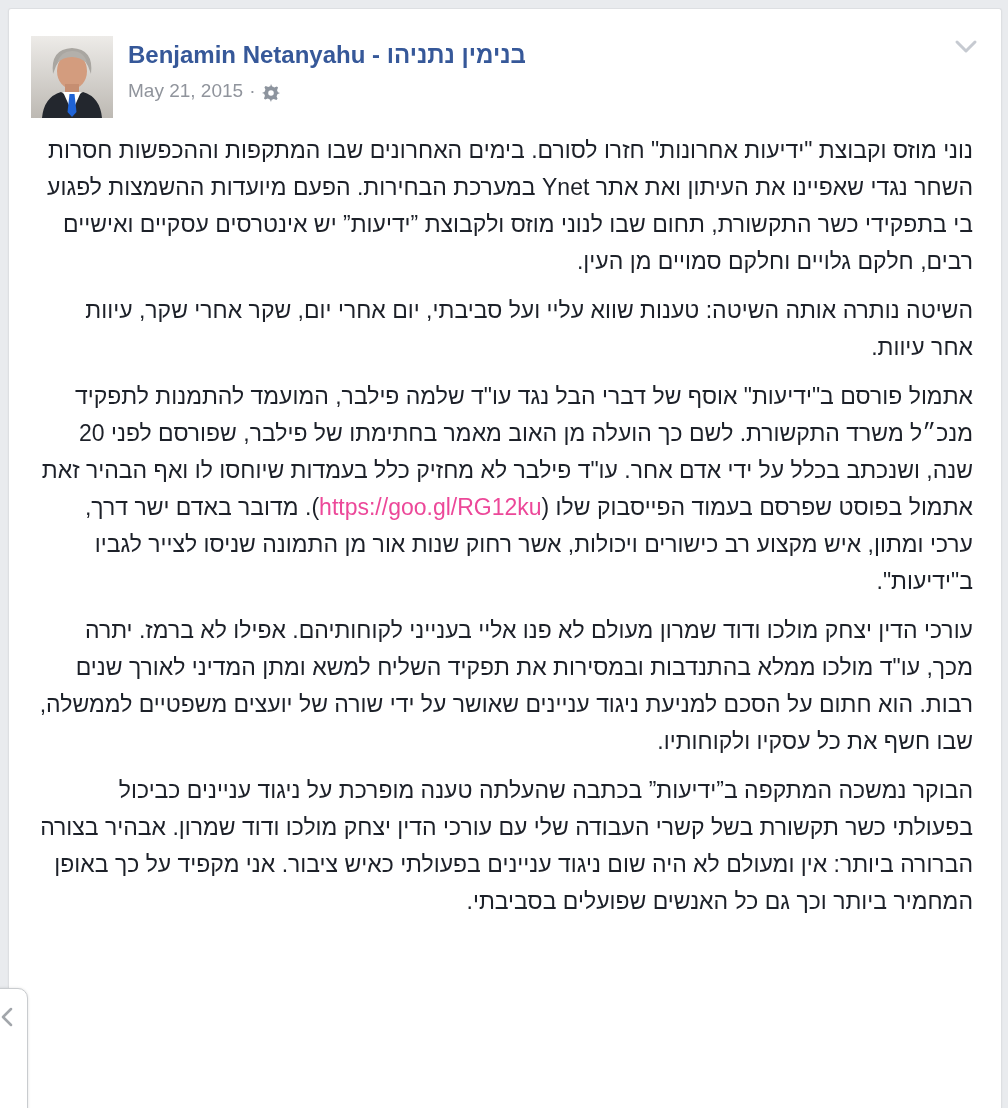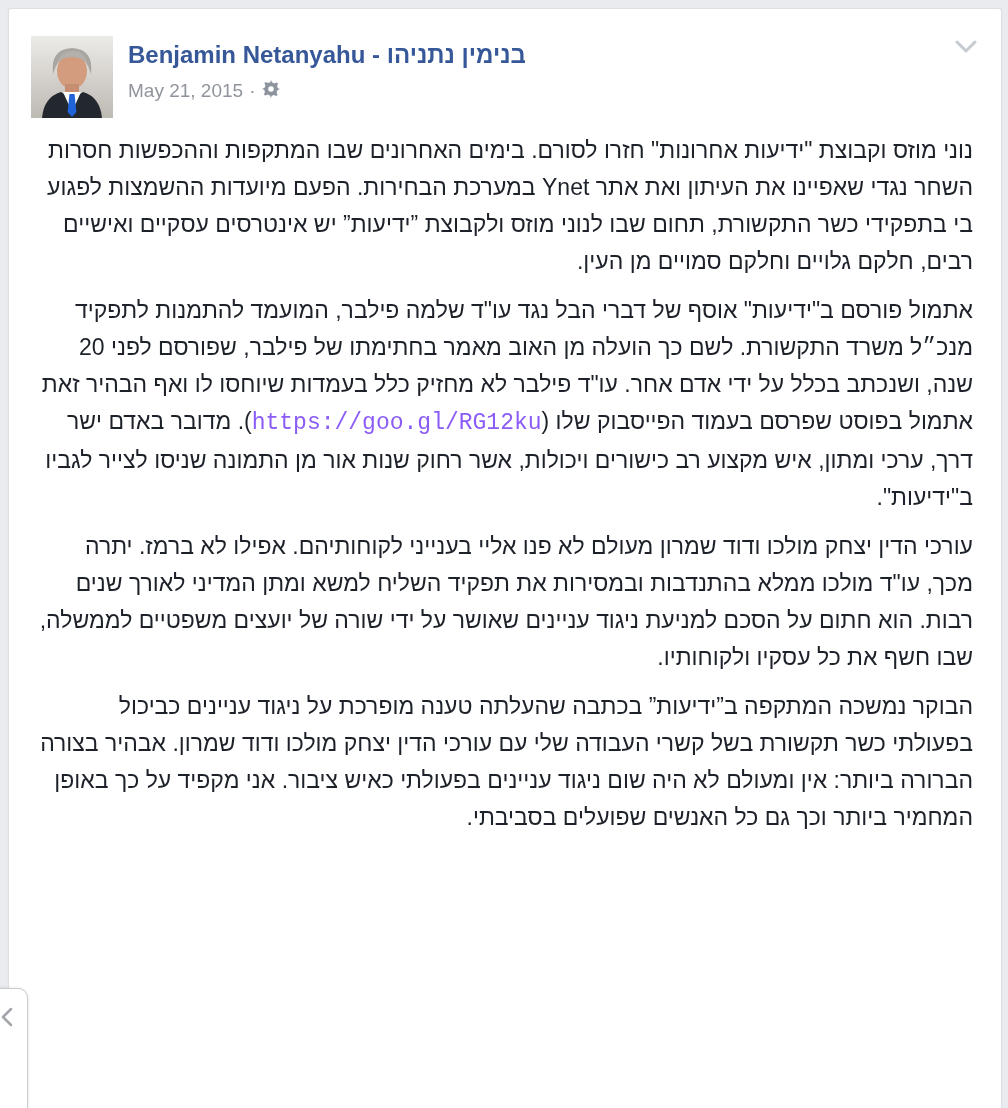--- a/index.html
+++ b/index.html
@@ -35,21 +35,21 @@
     cursor: pointer;
   }
   .header-info { margin-left: 15px; padding-top: 5px; }
   .author-name {
     font-size: 24px; font-weight: bold;
     color: #365899; text-decoration: none;
     direction: ltr; unicode-bidi: plaintext;
   }
   .date-row {
     margin-top: 11px;
-    display: flex; align-items: flex-start;
+    display: flex; align-items: flex-end;
     font-size: 19px; color: #90949c;
   }
   .date-sep { margin: 0 7px 0 6px; }
   .gear { display: inline-block; line-height: 0; }
 
   .collapse-btn {
     position: absolute; right: 20px; top: 26px;
     width: 30px; height: 26px;
     display: flex; align-items: center; justify-content: center;
     cursor: pointer; background: none; border: none; padding: 0;
@@ -57,21 +57,21 @@
 
   .post-body { padding: 2px 28px 0 30px; }
   .post-body p {
     direction: rtl;
     text-align: right;
     font-size: 23px;
     line-height: 37px;
     color: #1d2129;
     margin: 0 0 12px 0;
   }
-  .post-link { color: #8b5cf6; text-decoration: none; font-family: Liberation Mono, monospace; }
+  .post-link { color: #ec4899; text-decoration: none; }
 
   .flyout {
     position: absolute; left: -9px; top: 988px;
     width: 37px; height: 130px;
     background: #ffffff;
     border: 1px solid #c9cccf;
     border-top-right-radius: 10px;
     box-shadow: 0 0 3px rgba(0,0,0,.12);
     box-sizing: border-box;
     cursor: pointer;
@@ -120,20 +120,21 @@
         <span>
           <svg width="24" height="16" viewBox="0 0 24 16">
             <polyline points="3,3 12,12 21,3" fill="none" stroke="#c6cad1" stroke-width="3" stroke-linecap="round" stroke-linejoin="round"></polyline>
           </svg>
         </span>
       </button>
     </div>
 
     <div class="post-body">
       <p dir="rtl">נוני מוזס וקבוצת "ידיעות אחרונות" חזרו לסורם. בימים האחרונים שבו המתקפות וההכפשות חסרות השחר נגדי שאפיינו את העיתון ואת אתר Ynet במערכת הבחירות. הפעם מיועדות ההשמצות לפגוע בי בתפקידי כשר התקשורת, תחום שבו לנוני מוזס ולקבוצת ”ידיעות” יש אינטרסים עסקיים ואישיים רבים, חלקם גלויים וחלקם סמויים מן העין.</p>
+      <p dir="rtl">השיטה נותרה אותה השיטה: טענות שווא עליי ועל סביבתי, יום אחרי יום, שקר אחרי שקר, עיוות אחר עיוות.</p>
       <p dir="rtl"><span>אתמול פורסם ב"ידיעות" אוסף של דברי הבל נגד עו"ד שלמה פילבר, המועמד להתמנות לתפקיד מנכ״ל משרד התקשורת. לשם כך הועלה מן האוב מאמר בחתימתו של פילבר, שפורסם לפני 20 שנה, ושנכתב בכלל על ידי אדם אחר. עו"ד פילבר לא מחזיק כלל בעמדות שיוחסו לו ואף הבהיר זאת אתמול בפוסט שפרסם בעמוד הפייסבוק שלו (</span><a class="post-link" href="#">https://goo.gl/RG12ku</a><span>). מדובר באדם ישר דרך, ערכי ומתון, איש מקצוע רב כישורים ויכולות, אשר רחוק שנות אור מן התמונה שניסו לצייר לגביו ב"ידיעות".</span></p>
       <p dir="rtl">עורכי הדין יצחק מולכו ודוד שמרון מעולם לא פנו אליי בענייני לקוחותיהם. אפילו לא ברמז. יתרה מכך, עו"ד מולכו ממלא בהתנדבות ובמסירות את תפקיד השליח למשא ומתן המדיני לאורך שנים רבות. הוא חתום על הסכם למניעת ניגוד עניינים שאושר על ידי שורה של יועצים משפטיים לממשלה, שבו חשף את כל עסקיו ולקוחותיו.</p>
       <p dir="rtl">הבוקר נמשכה המתקפה ב”ידיעות” בכתבה שהעלתה טענה מופרכת על ניגוד עניינים כביכול בפעולתי כשר תקשורת בשל קשרי העבודה שלי עם עורכי הדין יצחק מולכו ודוד שמרון. אבהיר בצורה הברורה ביותר: אין ומעולם לא היה שום ניגוד עניינים בפעולתי כאיש ציבור. אני מקפיד על כך באופן המחמיר ביותר וכך גם כל האנשים שפועלים בסביבתי.</p>
     </div>
   </div>
 
   <div class="flyout">
     <span class="chev">
       <svg width="12" height="20" viewBox="0 0 12 20">
         <polyline points="10,2 2,10 10,18" fill="none" stroke="#a2a6ab" stroke-width="2.5" stroke-linecap="round" stroke-linejoin="round"></polyline>

